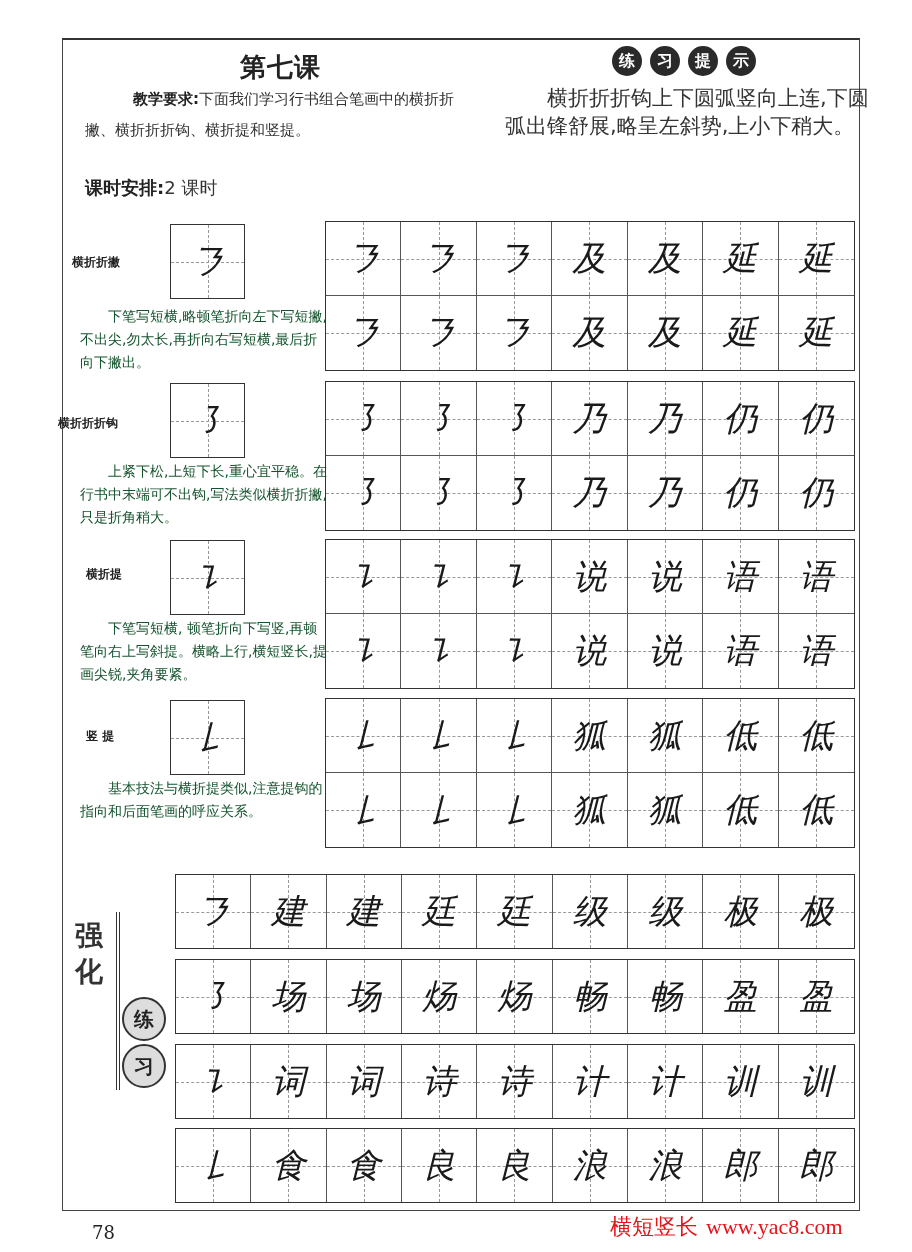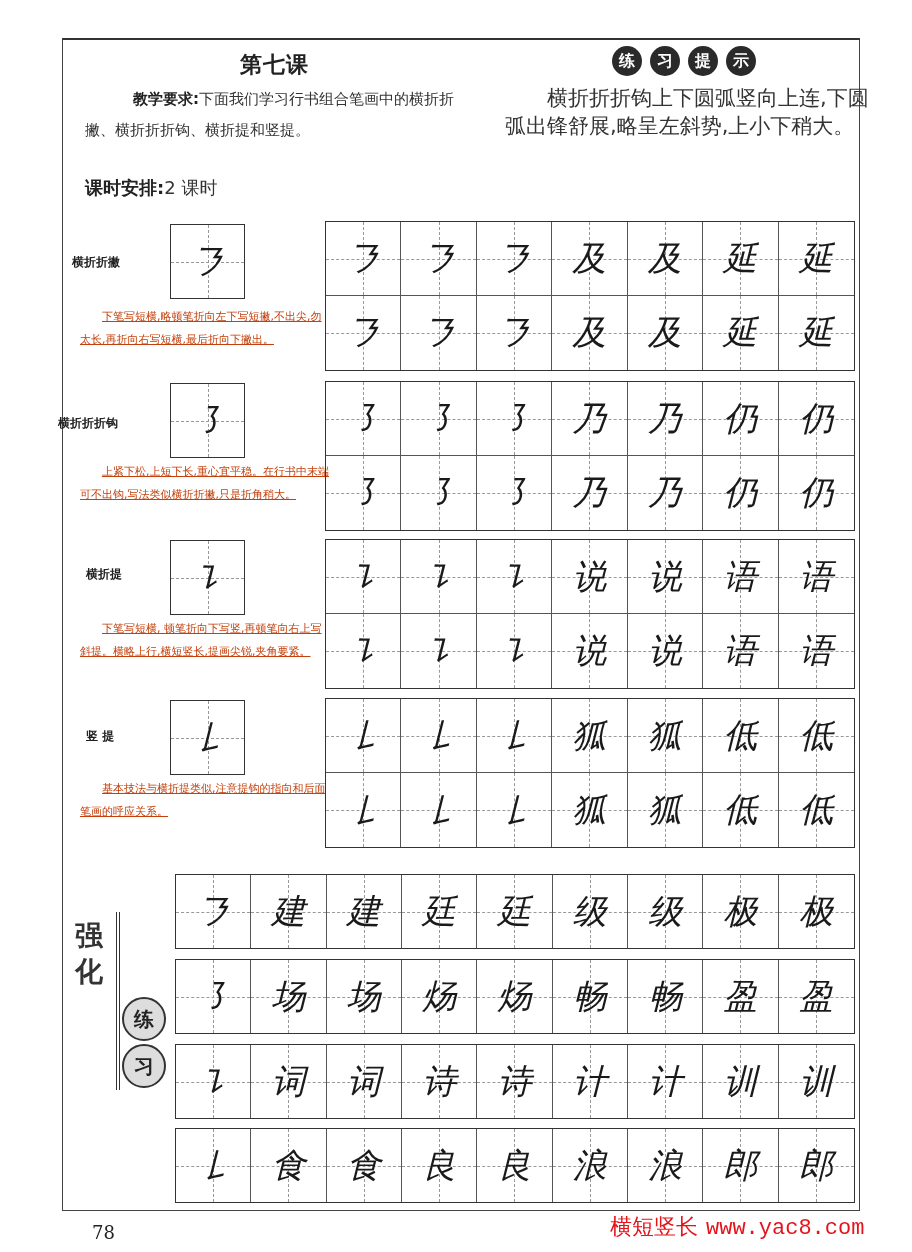--- a/index.html
+++ b/index.html
@@ -5,21 +5,21 @@
   * { box-sizing: border-box; margin: 0; padding: 0; }
   html, body { width: 912px; height: 1252px; background: #fff; overflow: hidden; }
   body { position: relative; font-family: "DejaVu Sans", sans-serif; color: #222; }
 
   .page-frame {
     position: absolute; left: 62px; top: 38px; width: 798px; height: 1173px;
     border: 1px solid #444; border-top: 2px solid #333;
   }
 
   .lesson-title {
-    position: absolute; left: 240px; top: 50px; font-size: 22px; font-weight: bold;
+    position: absolute; left: 240px; top: 50px; font-size: 26px; font-weight: bold;
     color: #222; letter-spacing: 1px;
   }
   .req {
     position: absolute; left: 85px; top: 84px; width: 390px; font-size: 15px; line-height: 31px;
     color: #333;
   }
   .req .req-label { font-weight: bold; color: #222; margin-left: 48px; }
   .schedule {
     position: absolute; left: 85px; top: 176px; font-size: 18px; color: #333;
   }
@@ -37,21 +37,21 @@
     text-indent: 2em;
   }
 
   .stroke-label {
     position: absolute; font-size: 12px; font-weight: bold; color: #222;
   }
   .model-box {
     position: absolute; width: 75px; height: 75px; border: 1.5px solid #333; background: #fff;
   }
   .desc {
-    position: absolute; width: 250px; font-size: 11px; line-height: 23px; color: #c2410c; text-indent: 2em; text-decoration: underline;
+    position: absolute; width: 250px; font-size: 14px; line-height: 23px; color: #14532d; text-indent: 2em;
   }
 
   .grid {
     position: absolute; display: grid; border: 1.5px solid #333;
   }
   .cell {
     position: relative; border-right: 1px solid #555; border-bottom: 1px solid #555;
     display: flex; align-items: center; justify-content: center;
     font-family: "DejaVu Serif", serif; font-size: 34px; color: #1a1a1a; font-style: italic;
   }
@@ -79,21 +79,21 @@
     border: 2px solid #333; background: #ddd; display: flex; align-items: center; justify-content: center;
     font-size: 20px; font-weight: bold; color: #222;
   }
 
   .page-num {
     position: absolute; left: 92px; top: 1222px; font-family: "DejaVu Serif", serif; font-size: 18px; color: #222;
   }
   .watermark {
     position: absolute; left: 610px; top: 1212px; font-size: 22px; color: #e5141b;
   }
-  .watermark .url { font-family: Liberation Mono, monospace; margin-left: 8px; }
+  .watermark .url { font-family: Liberation Serif, serif; margin-left: 8px; }
 </style>
 </head>
 <body>
 
 <div class="page-frame"></div>
 
 <div class="lesson-title">第七课</div>
 <div class="req">
   <span class="req-label">教学要求:</span><span>下面我们学习行书组合笔画中的横折折撇、横折折折钩、横折提和竖提。</span>
 </div>

